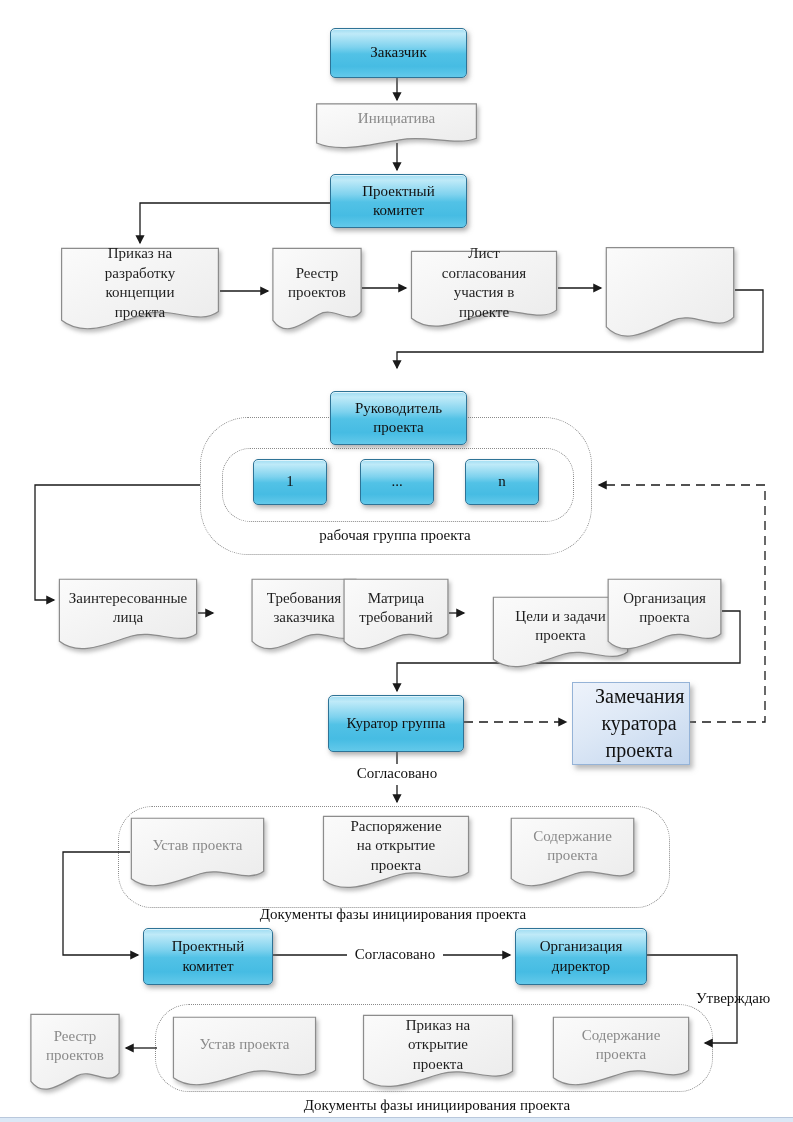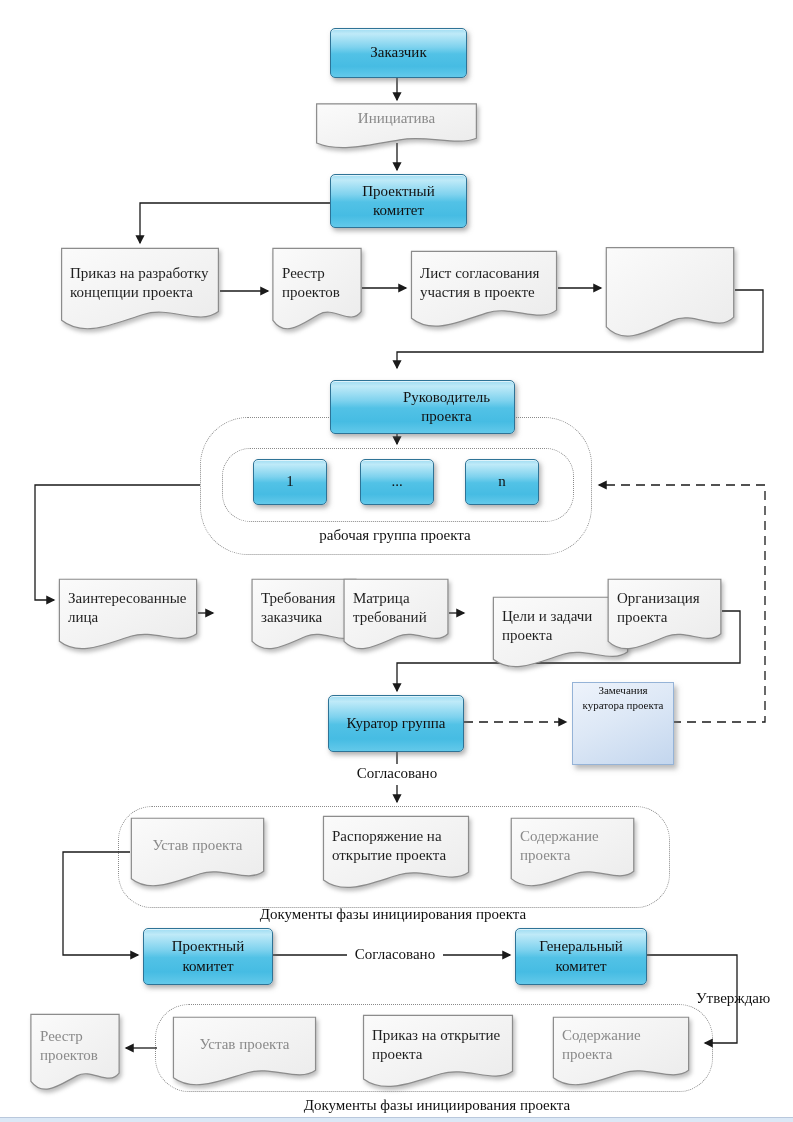--- a/index.html
+++ b/index.html
@@ -15,31 +15,31 @@
   
   .bbox{
     position:absolute;z-index:2;display:flex;align-items:center;justify-content:center;
     text-align:center;border:1px solid #2e7396;border-radius:5px;
     background:linear-gradient(180deg,#9fdcf2 0%,#bfeaf8 10%,#7ed2ee 38%,#52c2e6 52%,#46bce3 78%,#63c9ea 100%);
     box-shadow:2px 3px 5px rgba(110,110,110,.55), inset 0 1px 0 rgba(255,255,255,.65);
     color:#111;font-size:15px;line-height:1.3;
   }
   
   .note{
-    position:absolute;z-index:2;display:flex;align-items:flex-start;justify-content:center;text-align:center;
+    position:absolute;z-index:2;display:flex;align-items:flex-end;justify-content:center;text-align:center;
     border:1px solid #95b3d7;background:linear-gradient(155deg,#eef3fb 0%,#dde8f6 45%,#c3d6ee 100%);
-    box-shadow:3px 4px 5px rgba(120,120,120,.5);color:#111;font-size:11px;line-height:1.35;
+    box-shadow:3px 4px 5px rgba(120,120,120,.5);color:#111;font-size:20px;line-height:1.35;padding-left:16px;
   }
   
   .doc{position:absolute;z-index:2;}
   .doc svg{position:absolute;left:0;top:0;width:100%;height:100%;overflow:visible;
     filter:drop-shadow(2.5px 3px 2px rgba(90,90,90,.4));}
   .doc .doc-label{
     position:absolute;left:2px;right:2px;top:0;bottom:16px;display:flex;align-items:center;justify-content:center;
-    text-align:left;color:#1f1f1f;font-size:15px;line-height:1.3;padding:2px 8px;
+    text-align:center;color:#1f1f1f;font-size:15px;line-height:1.3;padding:2px 20px;
   }
   .doc .doc-label.muted{color:#8a8a8a;}
   
   .dotgroup{position:absolute;z-index:0;border:1.5px dotted #8a8a8a;background:transparent;}
   
   .flabel{position:absolute;z-index:3;color:#111;font-size:15px;text-align:center;}
   .flabel.onwire{background:#ffffff;padding:0 3px;}
   .bottombar{position:absolute;left:0;top:1117px;width:793px;height:5px;z-index:4;
     background:#dbe8f6;border-top:1px solid #b9c8dc;}
 </style>
@@ -90,40 +90,40 @@
   <div class="dotgroup" style="left:222px;top:448px;width:350px;height:72px;border-radius:28px;"></div>
   <div class="dotgroup" style="left:118px;top:806px;width:550px;height:100px;border-radius:34px;"></div>
   <div class="dotgroup" style="left:155px;top:1004px;width:556px;height:86px;border-radius:34px;"></div>
 
   <div class="bbox" style="left:330px;top:28px;width:135px;height:48px;">
     <span>Заказчик</span>
   </div>
   <div class="bbox" style="left:330px;top:174px;width:135px;height:52px;">
     <span style="max-width:110px">Проектный комитет</span>
   </div>
-  <div class="bbox" style="left:330px;top:380px;width:135px;height:52px;padding-left:48px;">
+  <div class="bbox" style="left:330px;top:391px;width:135px;height:52px;">
     <span style="max-width:120px">Руководитель проекта</span>
   </div>
   <div class="bbox" style="left:253px;top:459px;width:72px;height:44px;">
     <span>1</span>
   </div>
   <div class="bbox" style="left:360px;top:459px;width:72px;height:44px;">
     <span>...</span>
   </div>
   <div class="bbox" style="left:465px;top:459px;width:72px;height:44px;">
     <span>n</span>
   </div>
   <div class="bbox" style="left:328px;top:695px;width:134px;height:55px;">
     <span>Куратор группа</span>
   </div>
   <div class="bbox" style="left:143px;top:928px;width:128px;height:55px;">
     <span style="max-width:100px">Проектный комитет</span>
   </div>
   <div class="bbox" style="left:515px;top:928px;width:130px;height:55px;">
-    <span style="max-width:110px">Генеральный комитет</span>
+    <span style="max-width:110px">Организация директор</span>
   </div>
 
   <div class="note" style="left:572px;top:682px;width:100px;height:81px;">
     <span style="max-width:88px">Замечания куратора проекта</span>
   </div>
 
   <div class="doc" style="left:315px;top:103px;width:163px;height:48px;">
     <svg viewBox="0 0 100 60" preserveAspectRatio="none">
         <use href="#docpath"></use>
       </svg>

